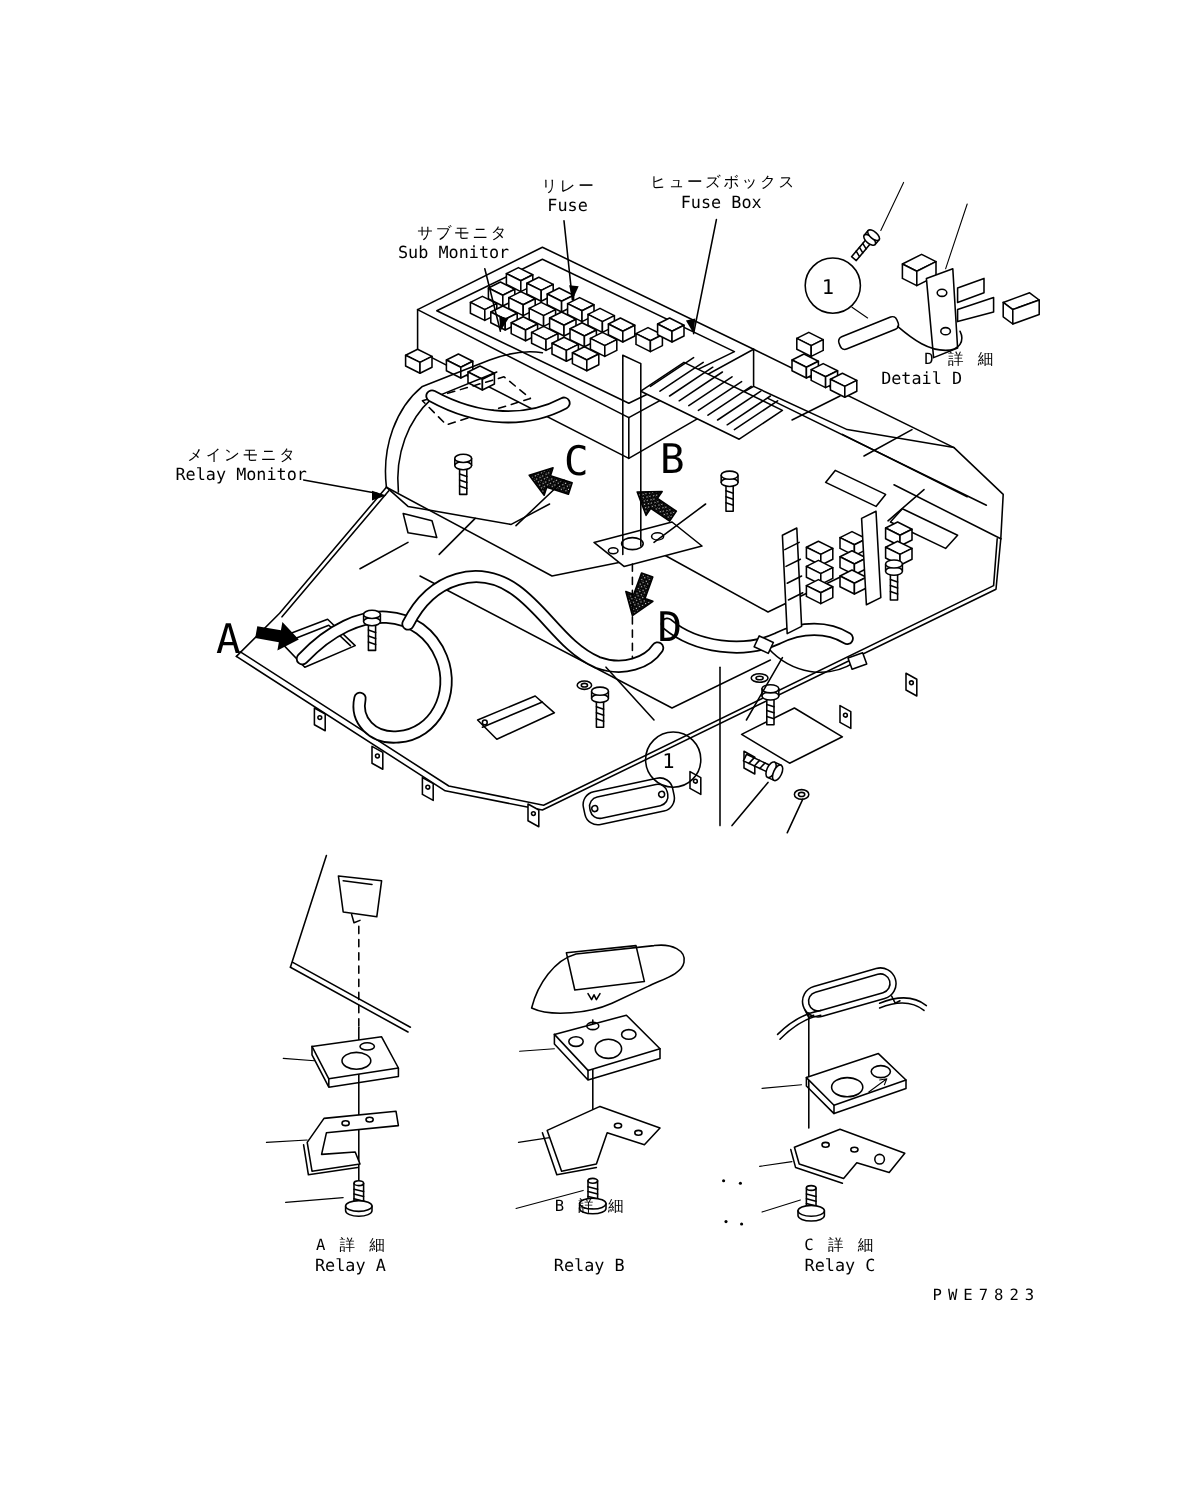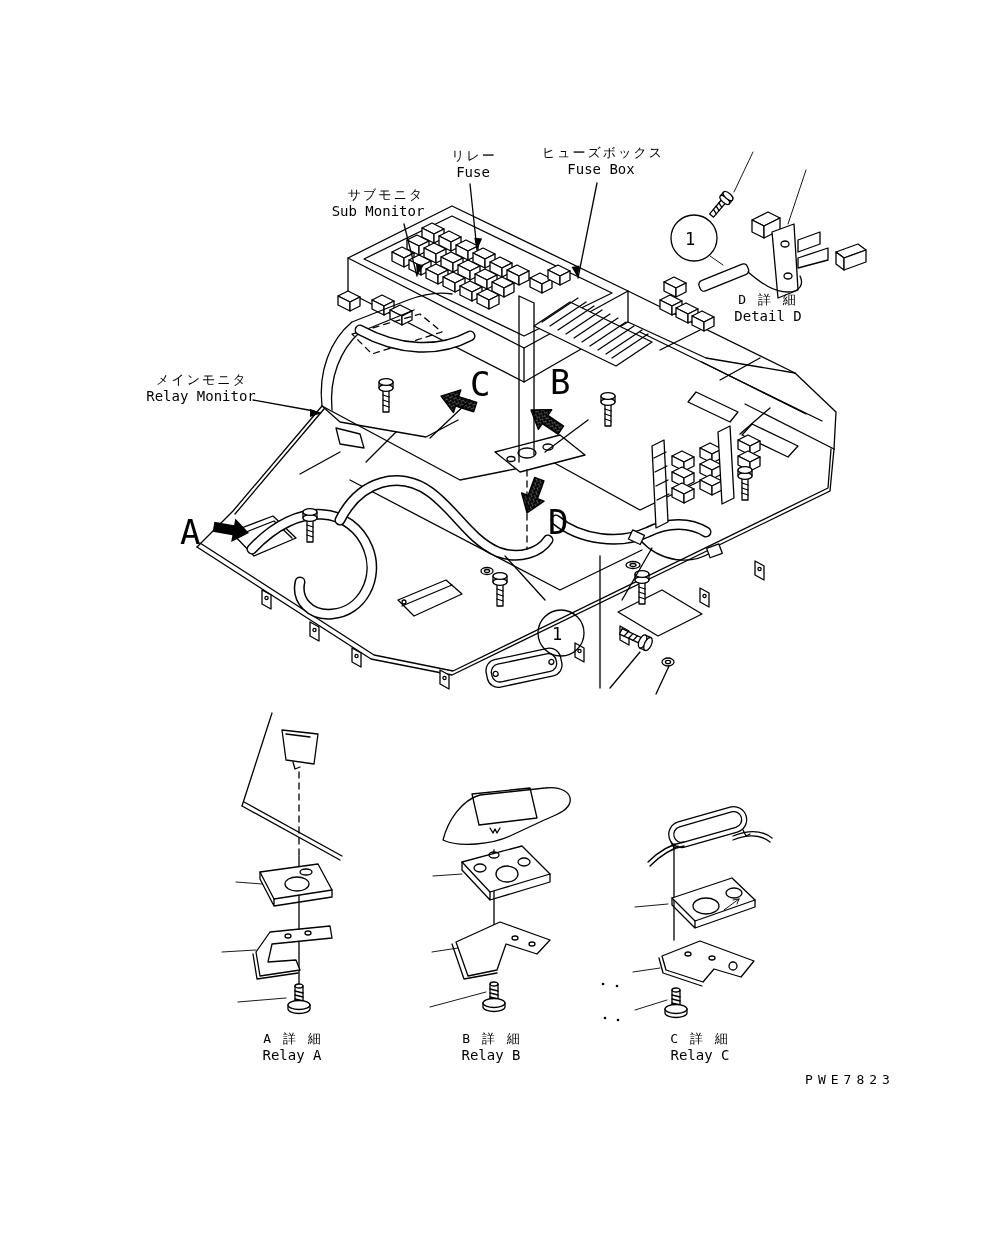--- a/index.html
+++ b/index.html
@@ -379,27 +379,27 @@
 
 <div class="lbl jp" style="left:474px;top:148px">リレー</div>
 <div class="lbl" style="left:473px;top:164px">Fuse</div>
 
 <div class="lbl jp" style="left:603px;top:145px">ヒューズボックス</div>
 <div class="lbl" style="left:601px;top:161px">Fuse Box</div>
 
 <div class="lbl jp" style="left:202px;top:372px">メインモニタ</div>
 <div class="lbl" style="left:201px;top:388px">Relay Monitor</div>
 
-<div class="lbl jp" style="left:768px;top:292px">D 詳 細</div>
+<div class="lbl jp" style="left:800px;top:292px">D 詳 細</div>
 <div class="lbl" style="left:768px;top:308px">Detail D</div>
 
 <div class="lbl jp" style="left:293px;top:1031px">A 詳 細</div>
 <div class="lbl" style="left:292px;top:1047px">Relay A</div>
 
-<div class="lbl jp" style="left:492px;top:1031px">B 詳 細</div>
+<div class="lbl jp" style="left:492px;top:998px">B 詳 細</div>
 <div class="lbl" style="left:491px;top:1047px">Relay B</div>
 
 <div class="lbl jp" style="left:700px;top:1031px">C 詳 細</div>
 <div class="lbl" style="left:700px;top:1047px">Relay C</div>
 
-<div class="lbl code" style="left:850px;top:1072px">PWE7823</div>
+<div class="lbl code" style="left:822px;top:1072px">PWE7823</div>
 
 </div>
 
 </body></html>

